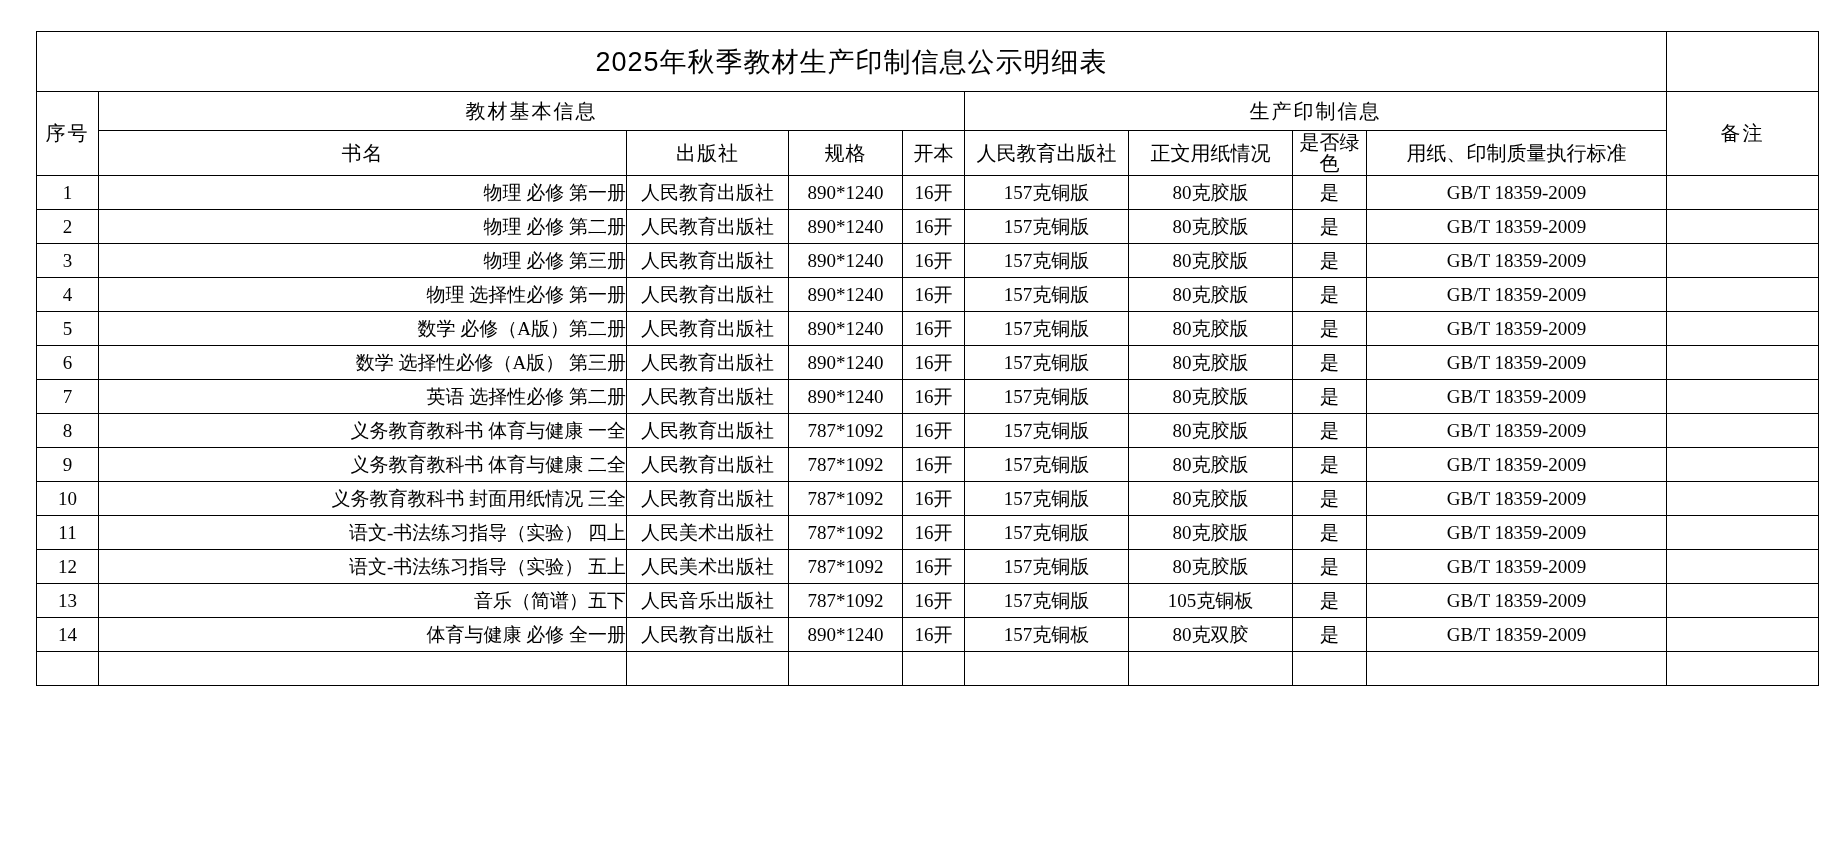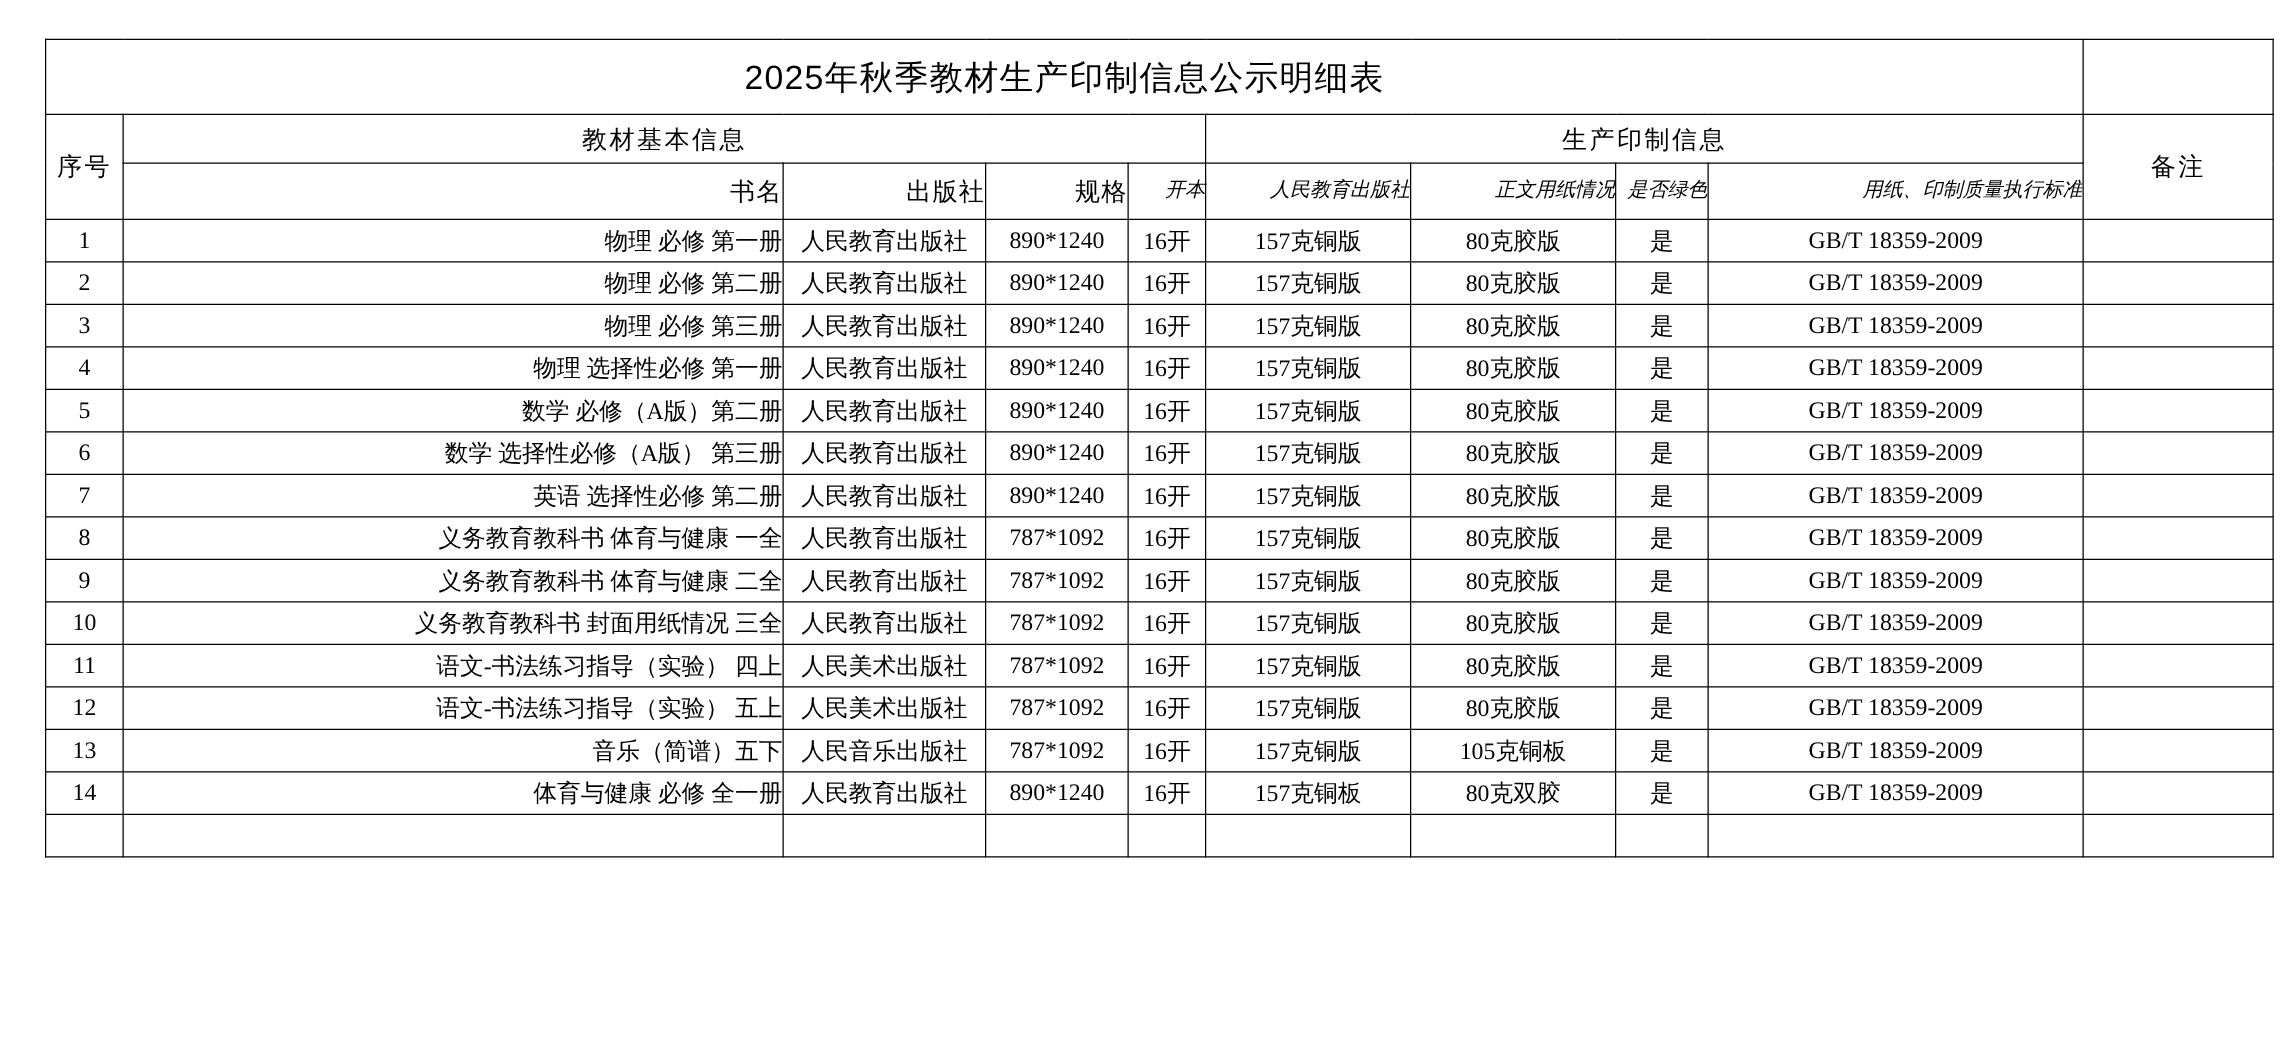--- a/index.html
+++ b/index.html
@@ -52,27 +52,25 @@
   .hdr {
     text-align: center;
     font-family: "Liberation Serif", serif;
     font-size: 20px;
     letter-spacing: 2px;
     height: 38px;
   }
   .hdr.sub {
     height: 44px;
     letter-spacing: 1px;
-    text-align: right;
   }
   .hdr.smaller {
-    font-size: 16px;
+    font-size: 20px;
     letter-spacing: 0px;
     line-height: 1.05;
-    font-style: italic;
   }
   .row td {
     height: 33px;
     font-size: 19px;
   }
   .c-center { text-align: center; }
   .c-left { text-align: right; padding-left: 7px; }
   .c-seq { text-align: center; font-size: 18px; }
   .empty-row td { height: 33px; }
   .nowrap { white-space: nowrap; overflow: hidden; }

